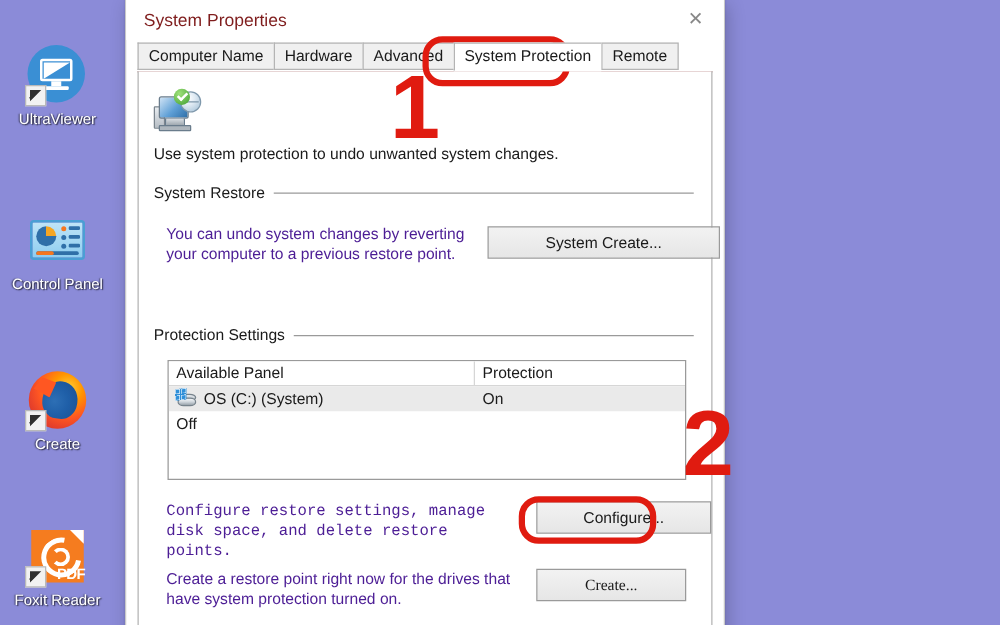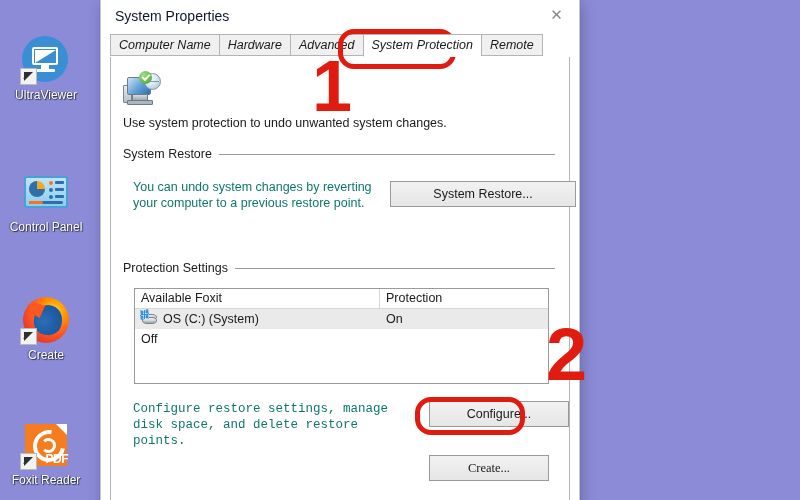--- a/index.html
+++ b/index.html
@@ -214,42 +214,41 @@
   #titlebar {
     height: 32px;
     background: #ffffff;
     position: relative;
   }
   #title-text {
     position: absolute;
     left: 14px;
     top: 8px;
     font-size: 14px;
-    color: #0f172a;
+    color: #7f1d1d;
     font-family: "Liberation Sans", sans-serif;
   }
   #close-btn {
     position: absolute;
     right: 0px;
     top: 0px;
     width: 45px;
     height: 30px;
     display:flex; align-items:center; justify-content:center;
     color:#888888;
     font-size: 15px;
     font-family:"Liberation Sans", sans-serif;
   }
 
   
   #tabstrip {
     position: relative;
     height: 23px;
     margin: 2px 9px 0 9px;
     border-bottom: 1px solid #7f1d1d;
-    font-style: italic;
   }
   .tab {
     position: relative;
     float: left;
     height: 22px;
     line-height: 21px;
     padding: 0 8px;
     font-size: 12.5px;
     color: #1a1a1a;
     background: #f0f0f0;
@@ -357,21 +356,21 @@
   }
   .group-header .rule {
     flex: 1;
     height: 1px;
     background: #9a9a9a;
     margin-left: 7px;
   }
 
   .desc {
     font-size: 12.5px;
-    color: #0f766e;
+    color: #4c1d95;
     line-height: 16px;
     font-family: "Liberation Sans", sans-serif;
   }
 
   .btn {
     background: linear-gradient(#f2f2f2, #e6e6e6);
     border: 1px solid #9a9a9a;
     font-size: 12.5px;
     color: #1a1a1a;
     text-align: center;
@@ -415,20 +414,21 @@
     height: 20px;
     align-items: center;
     font-size: 12.5px;
     color: #1a1a1a;
   }
   .drive-row.selected { background: #eaeaea; }
   .drive-row .cell {
     box-sizing: border-box;
     padding-left: 6px;
     display:flex;
+    align-items:center;
     font-family: "Liberation Sans", sans-serif;
   }
   .drive-row .cell.c-drive { width: 245px; }
   .drive-row .cell.c-prot  { width: 168px; }
 
   .disk-icon {
     position: relative;
     width: 17px; height: 13px;
     margin-right: 5px;
     flex: none;
@@ -563,32 +563,32 @@
 
     <div class="group" style="top:90px;">
       <div class="group-header">
         <span>System Restore</span>
         <span class="rule"></span>
       </div>
     </div>
 
     <div class="desc" style="position:absolute; left:22px; top:122px; width:250px;">You can undo system changes by reverting your computer to a previous restore point.</div>
 
-    <div class="btn" style="position:absolute; left:279px; top:124px; width:186px; height:26px;">System Restore...</div>
+    <div class="btn" style="position:absolute; left:279px; top:124px; width:186px; height:26px;">System Create...</div>
 
     <div class="group" style="top:204px;">
       <div class="group-header">
         <span>Protection Settings</span>
         <span class="rule"></span>
       </div>
     </div>
 
     <div id="drive-list" style="left:23px; top:231px; width:415px; height:96px;">
       <div id="drive-head">
-        <div class="col c-drive">Available Foxit</div>
+        <div class="col c-drive">Available Panel</div>
         <div class="col c-prot">Protection</div>
       </div>
 
       <div class="drive-row selected">
         <div class="cell c-drive">
           <span class="disk-icon">
             <span class="top"></span>
               <span class="body"></span>
             <span class="flag">
                 <i></i>
@@ -604,20 +604,21 @@
 
       <div class="drive-row">
         <div class="cell c-prot">Off</div>
       </div>
     </div>
 
     <div class="desc" style="position:absolute; left:22px; top:344px; width:270px;font-family:Liberation Mono, monospace;">Configure restore settings, manage disk space, and delete restore points.</div>
 
     <div class="btn" style="position:absolute; left:318px; top:344px; width:140px; height:26px;">Configure...</div>
 
+    <div class="desc" style="position:absolute; left:22px; top:398px; width:280px;">Create a restore point right now for the drives that have system protection turned on.</div>
 
     <div class="btn" style="position:absolute; left:318px; top:398px; width:120px; height:26px;font-family:Liberation Serif, serif;">Create...</div>
 
   </div>
 </div>
 
 <div class="annot-box" style="left:338px; top:29px; width:118px; height:40px;"></div>
 
 <div class="annot-num" style="left:312px; top:50px; font-size:72px;">1</div>
 

